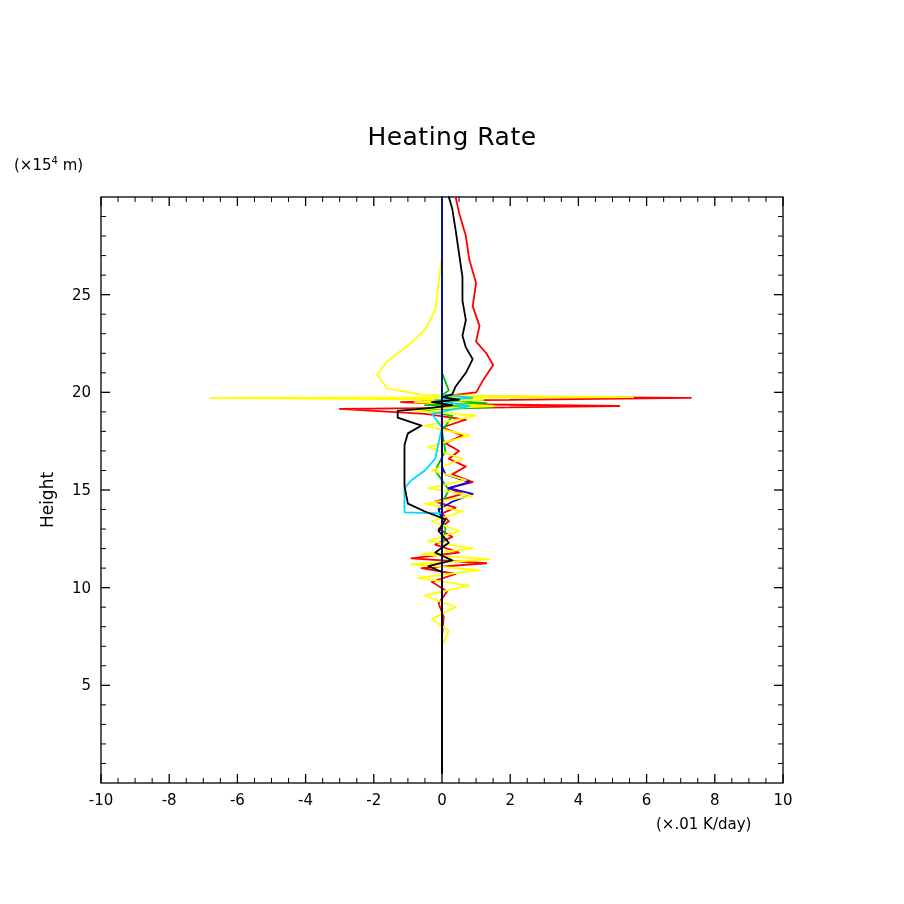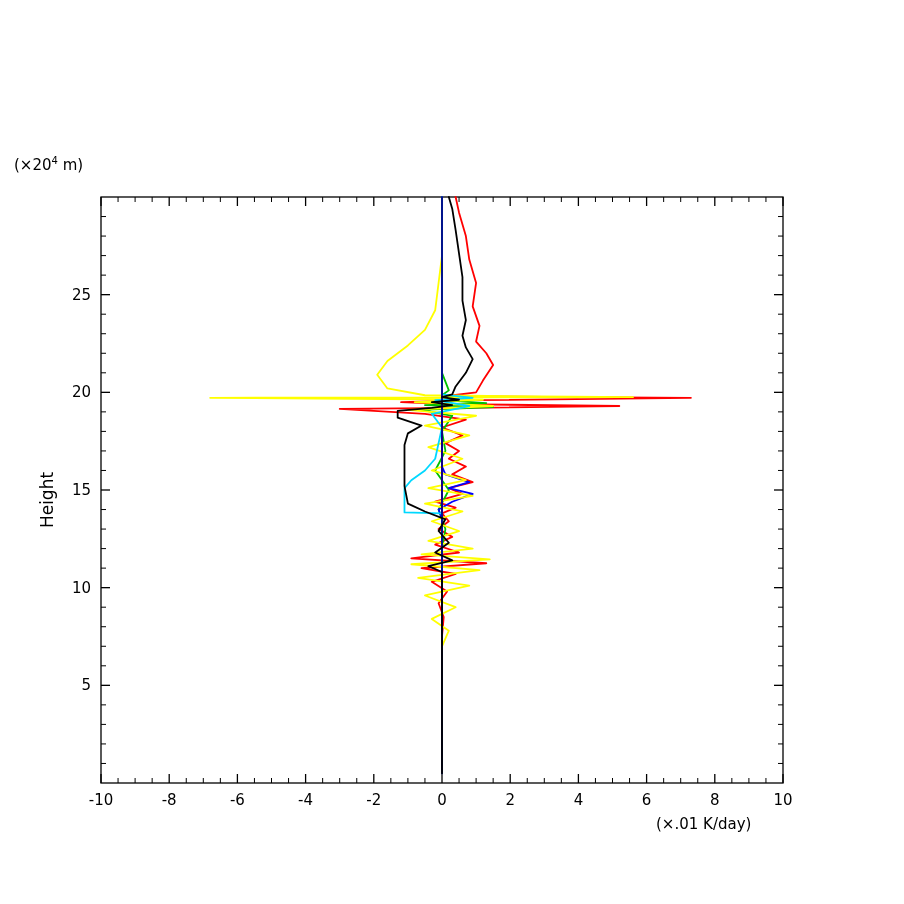--- a/index.html
+++ b/index.html
@@ -73,22 +73,23 @@
     font-family: "DejaVu Sans", sans-serif;
     font-size: 15px;
     fill: #000;
   }
 </style>
 </head>
 <body>
 
 <div id="stage">
 
-
-  <div id="y-unit-label"><span>(×20</span><sup>4</sup><span> m)</span></div>
+  <div id="chart-title">Heating Rate</div>
+
+  <div id="y-unit-label"><span>(×15</span><sup>4</sup><span> m)</span></div>
 
   <div id="y-axis-title">Height</div>
 
   <div id="x-unit-label">(×.01 K/day)</div>
 
   <svg id="plot-svg" width="904" height="904">
     <g id="axes-group">
       <rect id="plot-frame" x="101" y="197" width="682" height="586" fill="none" stroke="#000" stroke-width="1.3"></rect>
     </g>
     <g id="ticks-group">

